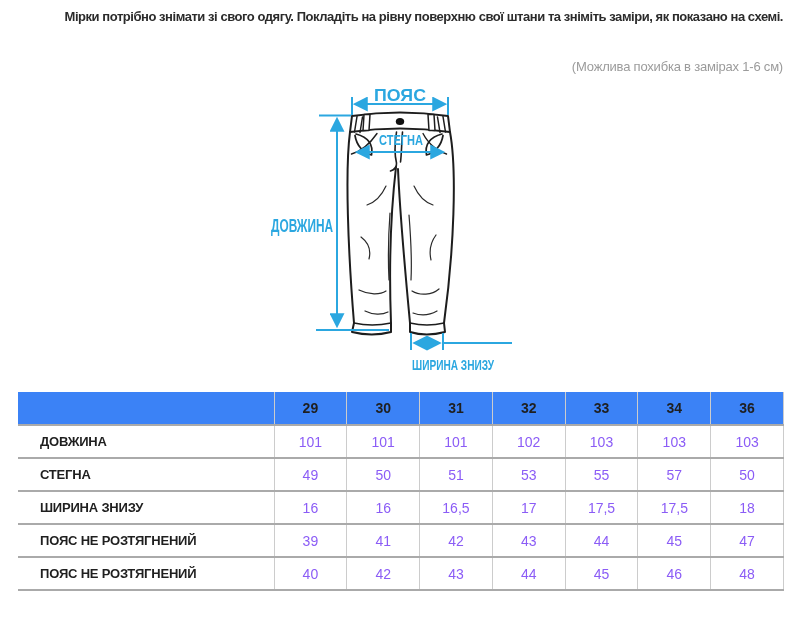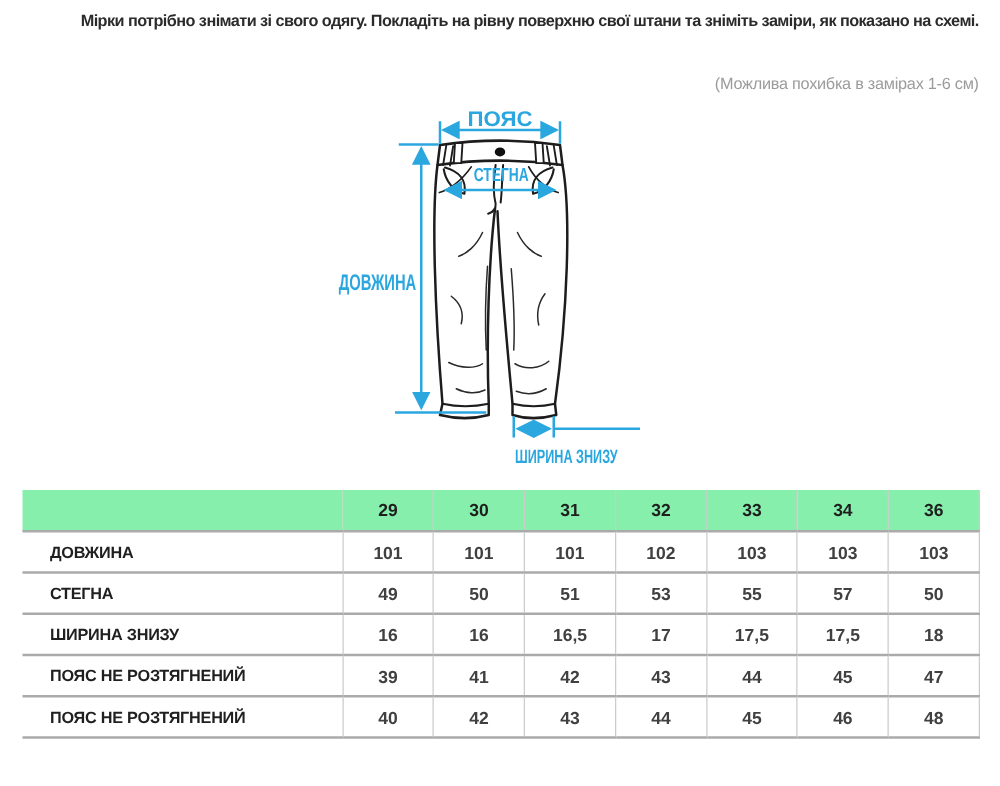--- a/index.html
+++ b/index.html
@@ -30,22 +30,22 @@
 
   
   table.size-table {
     position:absolute; left:18px; top:392px; width:766px;
     border-collapse:collapse; table-layout:fixed;
   }
   .size-table th, .size-table td {
     height:33px; vertical-align:middle; text-align:center;
     border-bottom:2px solid #aaaaaa; font-size:14px;
   }
-  .size-table thead th { background:#86efac; font-weight:bold; color:#1f1f1f; }
-  .size-table tbody td { color:#404040; font-weight:bold; }
+  .size-table thead th { background:#3b82f6; font-weight:bold; color:#1f1f1f; }
+  .size-table tbody td { color:#8b5cf6; font-weight:normal; }
   .size-table .rowlabel {
     text-align:left; padding-left:22px; font-weight:bold;
     font-size:13px; color:#1f1f1f; letter-spacing:-0.2px;
   }
   .size-table th + th, .size-table td + td { border-left:1px solid #cccccc; }
   .size-table th:last-child, .size-table td:last-child { border-right:1px solid #cccccc; }
 </style>
 </head>
 <body>
 

